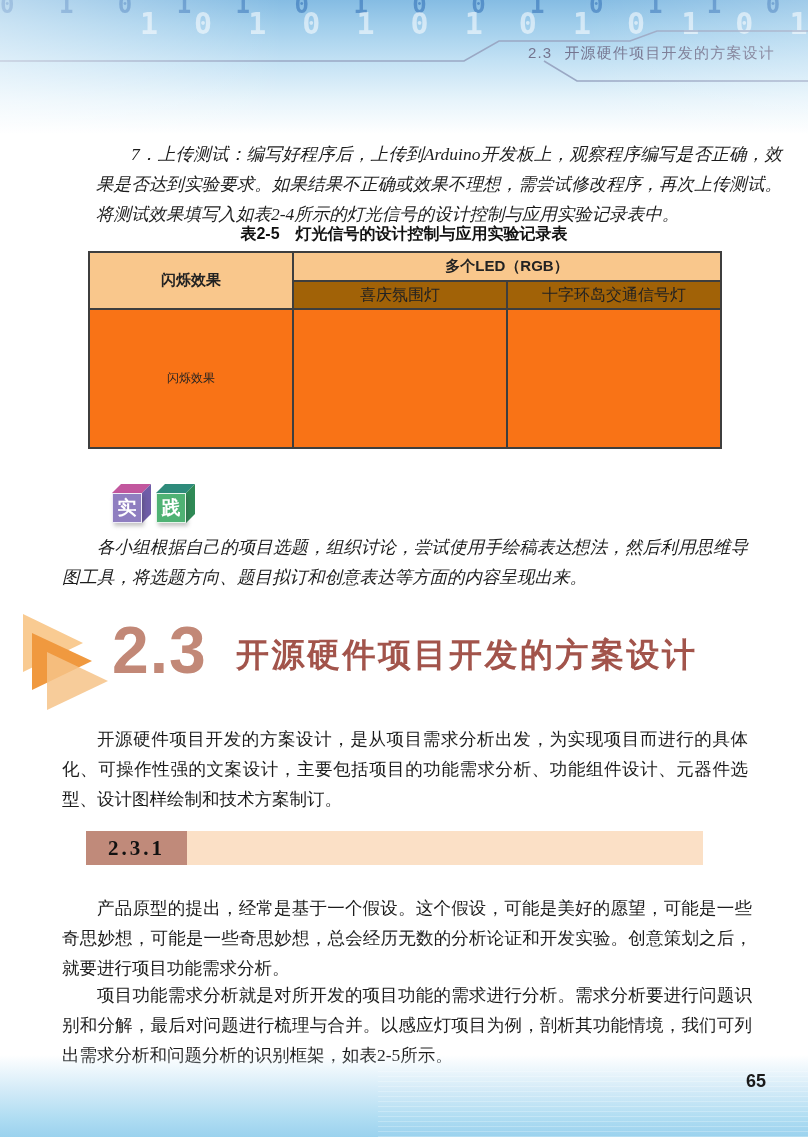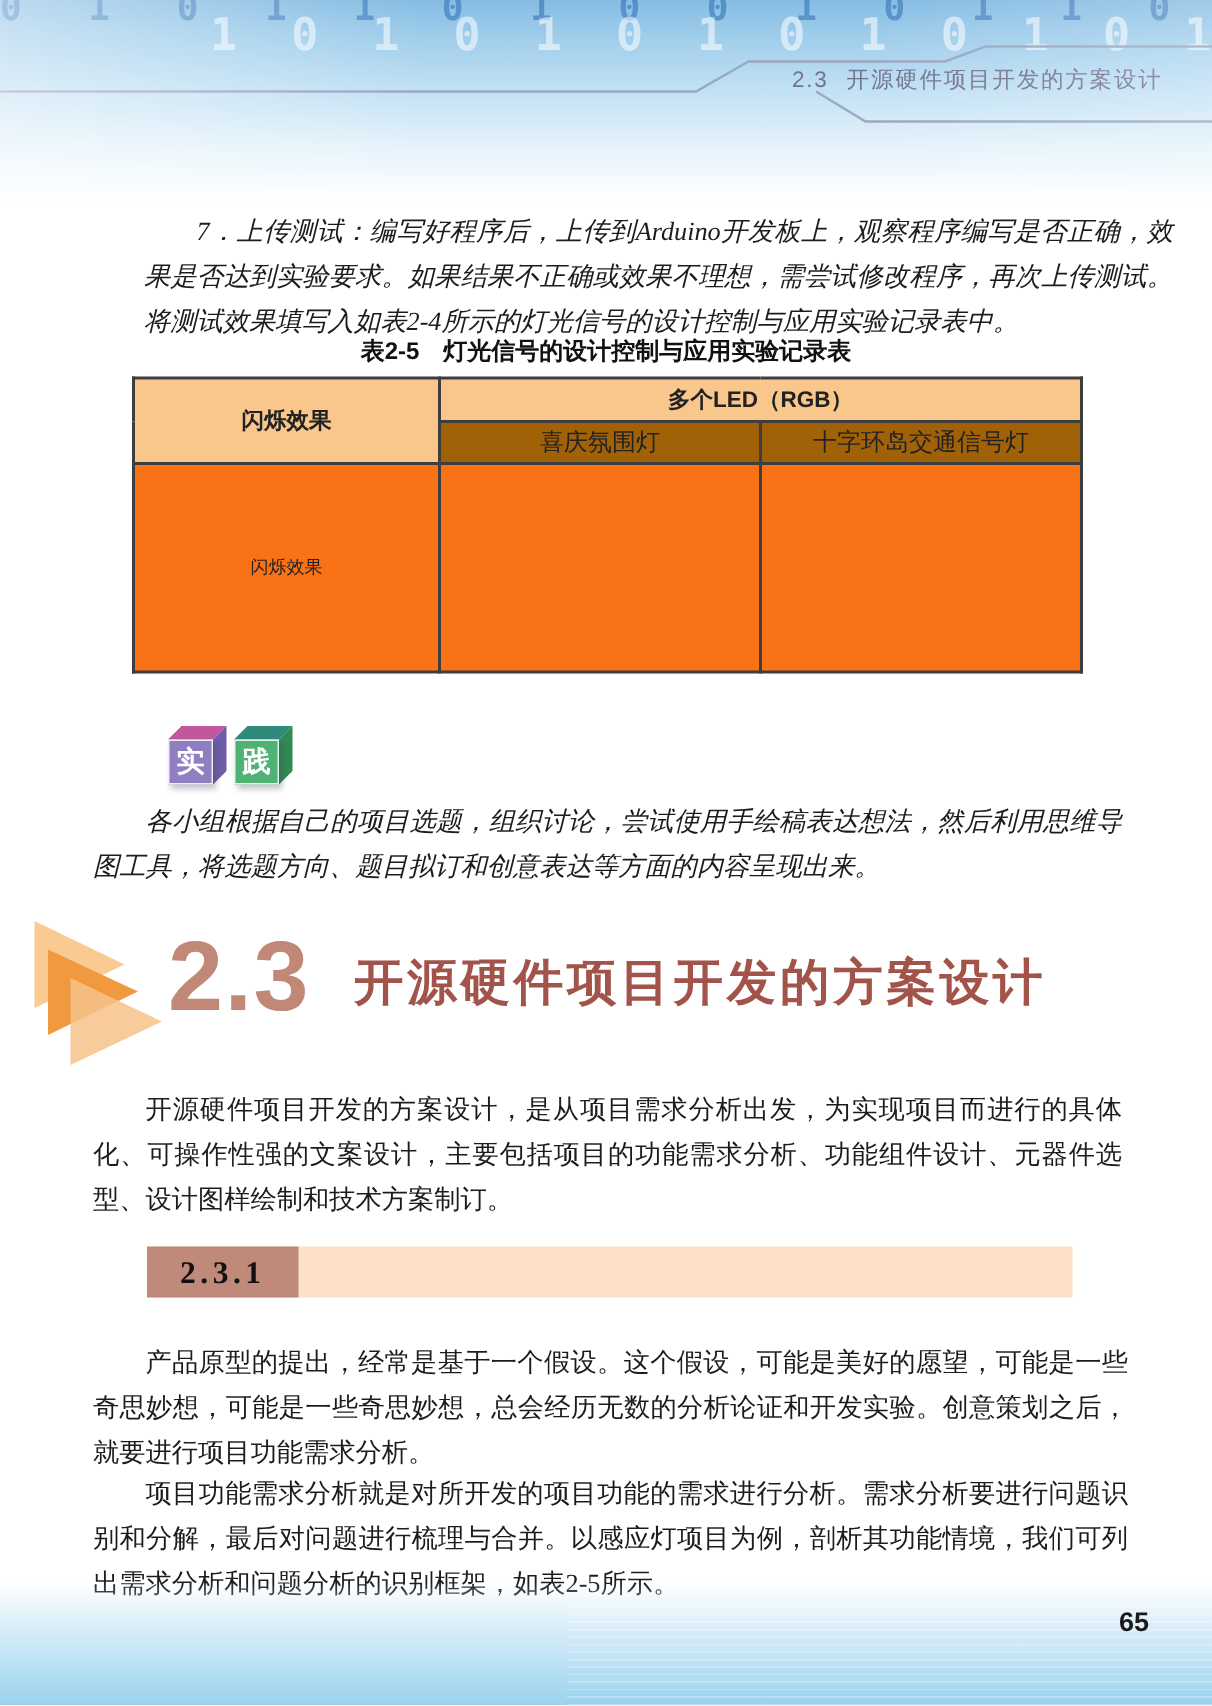--- a/index.html
+++ b/index.html
@@ -102,21 +102,21 @@
   }
   .sec-title {
     position:absolute; left:236px; top:638px;
     font-family:"Liberation Sans",sans-serif; font-weight:800; font-size:33px;
     color:#A2544B; letter-spacing:2.5px; line-height:1;
   }
 
   
   .subsection-bar {
     position:absolute; left:86px; top:831px; width:617px; height:34px;
-    background:#FBE0C6; display:flex; align-items:center;margin-left:12px;
+    background:#FBE0C6; display:flex; align-items:center;
   }
   .subsec-num {
     width:101px; height:34px; background:#C08A7A; flex:0 0 auto;
     display:flex; align-items:center; justify-content:center;
     font-family:"Liberation Serif",serif; font-weight:700; font-size:21px;
     letter-spacing:3px; color:#111;
   }
   .subsec-title {
     padding-left:16px;
     font-family:"Liberation Serif",serif; font-weight:700; font-size:21px;

